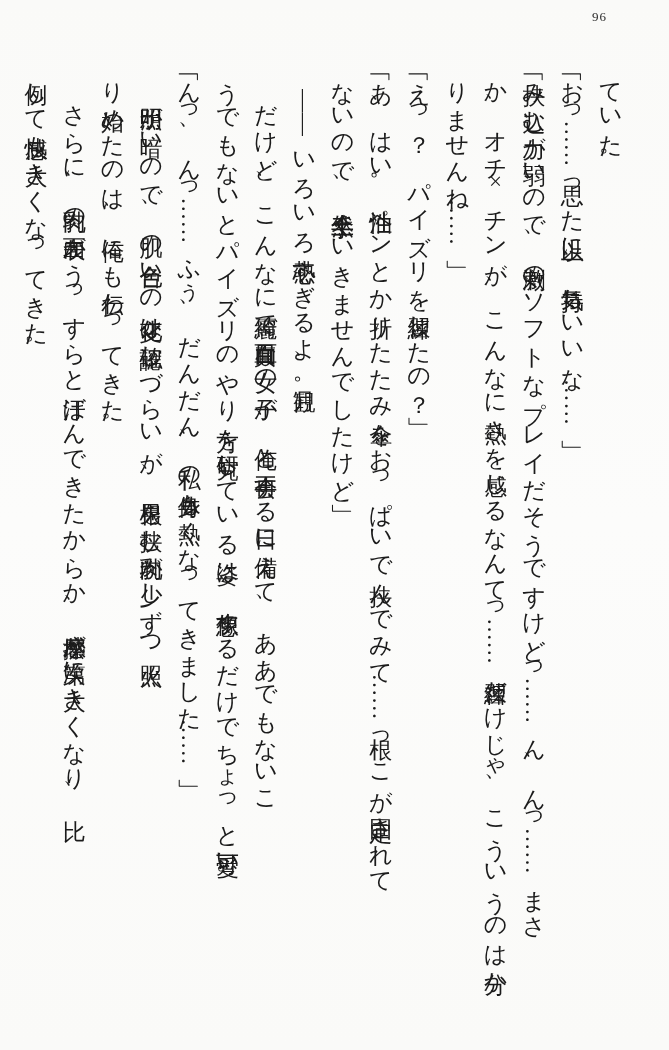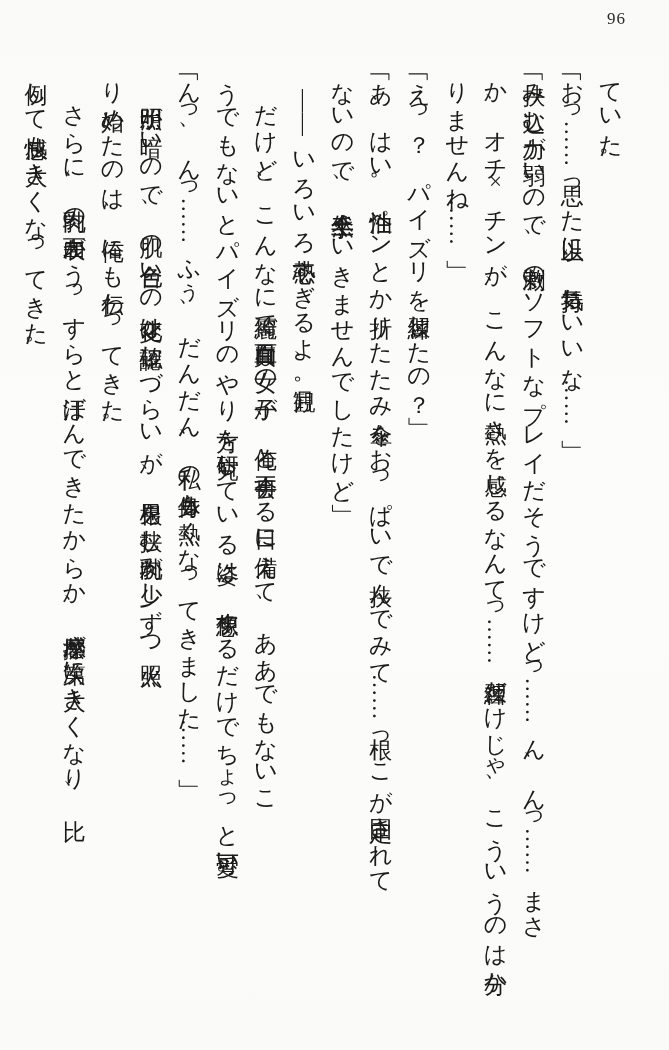--- a/index.html
+++ b/index.html
@@ -21,22 +21,22 @@
     top: 0;
     width: 669px;
     height: 1050px;
     background: linear-gradient(180deg, #fafaf8 0%, #fcfcfb 50%, #fafaf8 100%);
   }
   .page-number {
     position: absolute;
     top: 9px;
     left: 592px;
     width: 34px;
-    text-align: right;
-    font-size: 17px;
+    text-align: left;
+    font-size: 13px;
     letter-spacing: 1px;
     color: #2a2a2a;
   }
   .text-block {
     position: absolute;
     top: 66px;
     right: 40px;
     height: 936px;
     writing-mode: vertical-rl;
     text-orientation: mixed;

